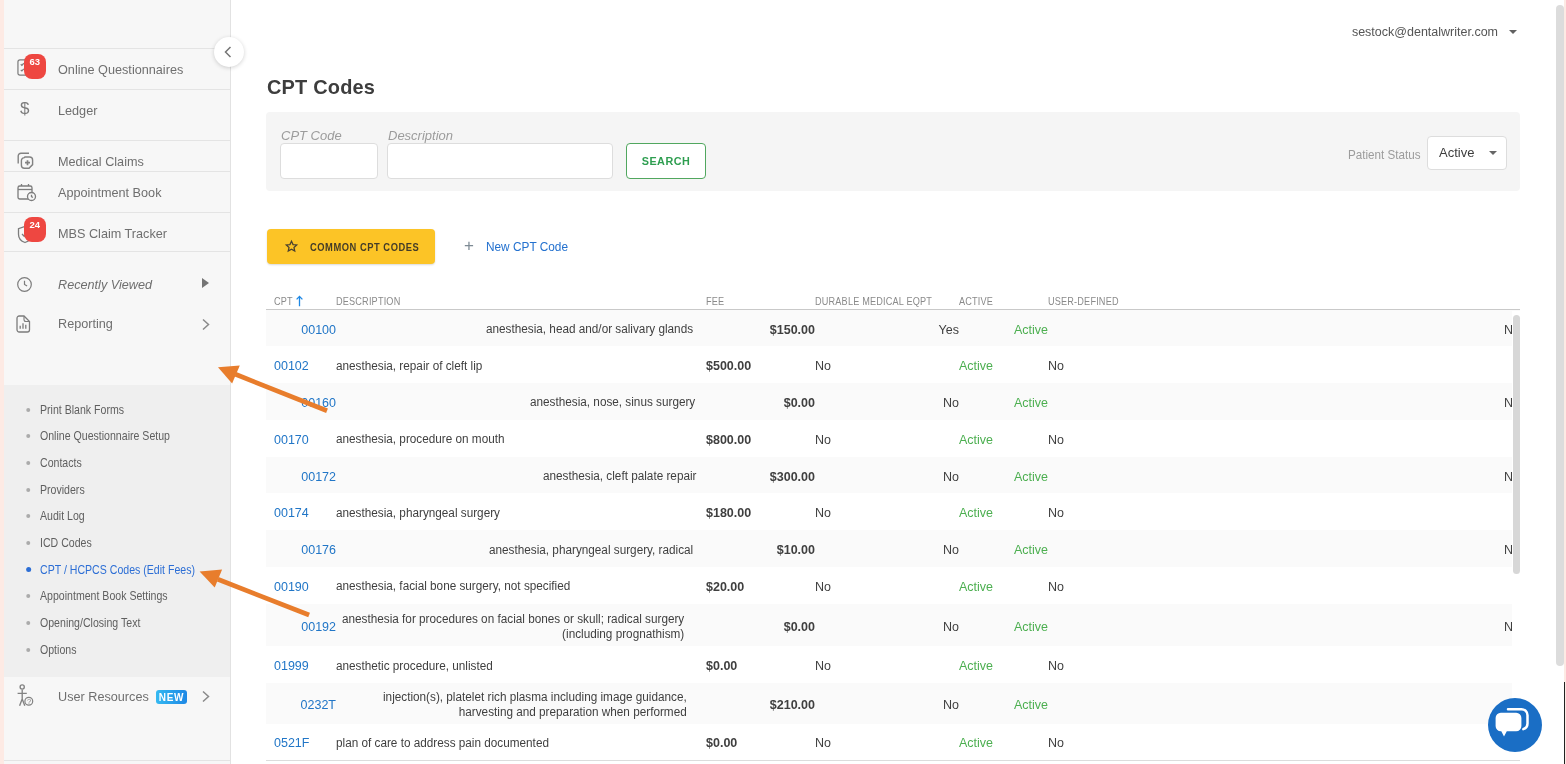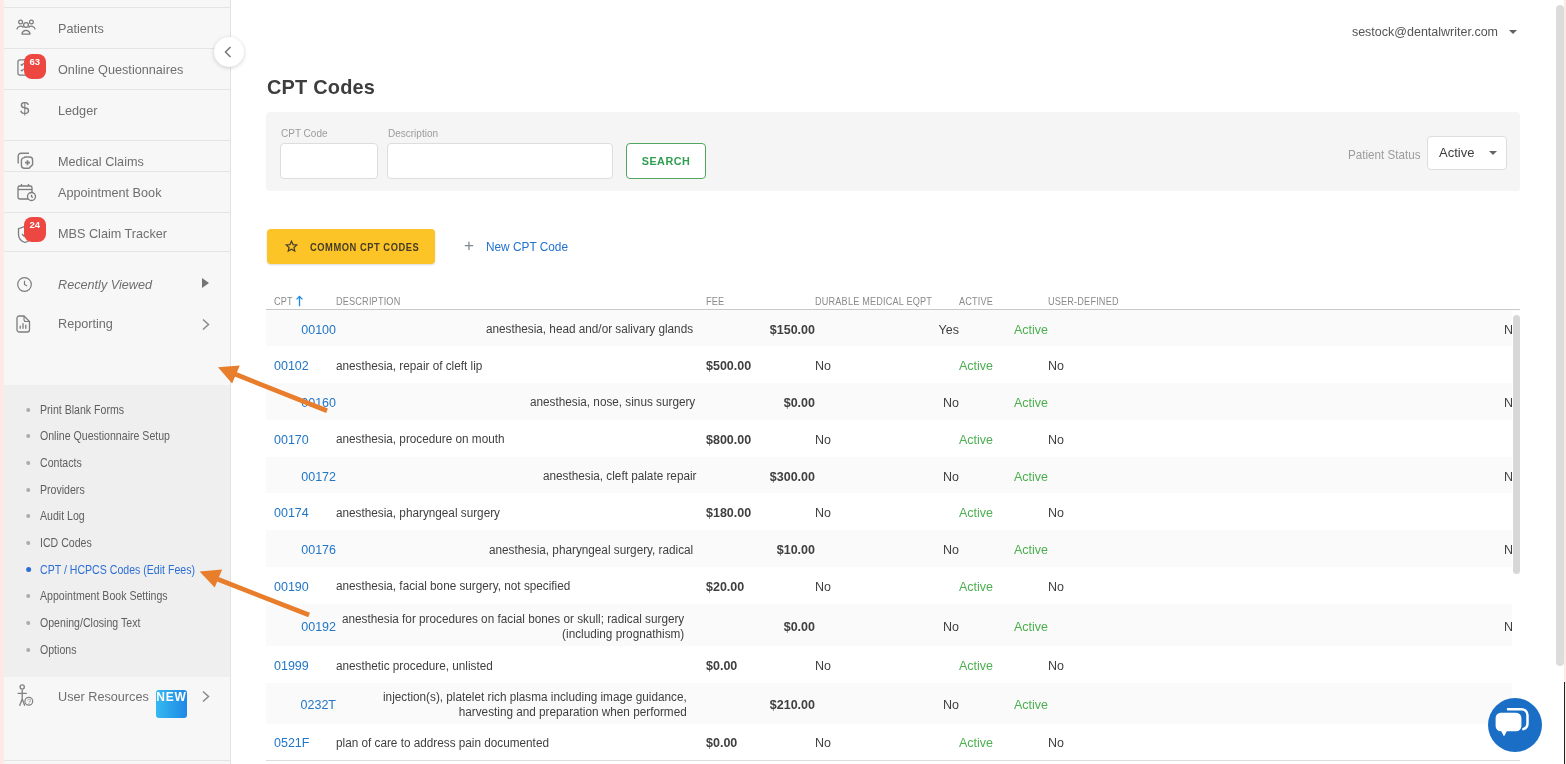--- a/index.html
+++ b/index.html
@@ -36,21 +36,21 @@
     border-top:4.8px solid #616161; }
   #collapse { left:214px; top:37px; width:30px; height:30px; border-radius:50%;
     background:#fff; box-shadow:0 1px 4px rgba(0,0,0,0.18); }
   #collapse svg { position:absolute; left:10px; top:9px; }
   
   #content { left:231px; top:55px; width:1325px; height:709px; background:#fff; }
   h1 { position:absolute; left:36px; top:19.5px; font-size:21px; color:#3d3d3d;
     letter-spacing:0.2px; transform:scaleX(0.95); transform-origin:0 50%; white-space:nowrap; }
   #panel { position:absolute; left:35px; top:57px; width:1254px; height:79px;
     background:#f5f5f5; border-radius:4px; }
-  .flabel { position:absolute; font-size:10px; color:#9c9c9c; }
+  .flabel { position:absolute; font-size:13px; color:#9c9c9c;font-style:italic; }
   .finput { position:absolute; background:#fff; border:1px solid #ddd; border-radius:4px; height:36px; }
   #btn-search { position:absolute; left:360px; top:31px; width:80px; height:36px;
     border:1px solid #51a75f; border-radius:4px; color:#2e9e50; font-size:10.8px;
     font-weight:bold; text-align:center; line-height:35px; letter-spacing:0.5px; background:#fff; }
   #pstatus-lbl { position:absolute; left:1082px; top:36px; font-size:12.4px; color:#9c9c9c;
     transform:scaleX(0.94); transform-origin:0 50%; white-space:nowrap; }
   #pstatus-sel { position:absolute; left:1161px; top:24px; width:80px; height:34px;
     background:#fff; border:1px solid #ddd; border-radius:4px; }
   #pstatus-sel span { position:absolute; left:11px; top:8px; font-size:13px; color:#3d3d3d; }
   #pstatus-sel .car { position:absolute; right:9px; top:14px; width:0; height:0;
@@ -85,31 +85,20 @@
   
   #innersb { left:1512.5px; top:315px; width:7.5px; height:259px; background:#d7d7d7; border-radius:4px; }
   #winsb { left:1556px; top:5px; width:8px; height:661px; background:#dcdcdc; border-radius:4px; }
   
   #chat { left:1487.5px; top:698px; width:54px; height:54px; border-radius:50%; background:#1a6ec5; }
 </style>
 </head>
 <body>
 <div class="abs" id="sidebar">
 
-  <div class="mi" style="top:7px; height:41px;">
-    <svg class="ic" style="top:11px;" width="20" height="16" viewBox="0 0 20 16" fill="none" stroke="#7c7c7c" stroke-width="1.25">
-      <circle cx="4.6" cy="2.9" r="1.9"></circle>
-        <circle cx="15.4" cy="2.9" r="1.9"></circle>
-      <path d="M0.8 10.3 a3.9 4 0 0 1 6.6-1.8"></path>
-        <path d="M12.6 8.5 a3.9 4 0 0 1 6.6 1.8"></path>
-      <circle cx="10" cy="5.9" r="2.4"></circle>
-        <path d="M5.9 14.6 a4.3 4.6 0 0 1 8.2 0 l-0.3 0.5 h-7.6 z"></path>
-    </svg>
-    <span class="lbl" style="top:13px;">Patients</span>
-  </div>
 
   <div class="mi" style="top:48px; height:41px;">
     <svg class="ic" style="left:13px;top:10px;" width="16" height="17" viewBox="0 0 17 18" fill="none" stroke="#7c7c7c" stroke-width="1.3">
       <rect x="1" y="1" width="15" height="16" rx="2"></rect>
       <path d="M4 5.5 l1.2 1.2 2-2.2"></path>
         <path d="M9.5 6 h4"></path>
       <path d="M4 11.5 l1.2 1.2 2-2.2"></path>
         <path d="M9.5 12 h4"></path>
     </svg>
     <div class="badge" style="left:20px; top:4.9px;">63</div>
@@ -186,22 +175,22 @@
   </div>
 
   <div style="position:absolute; top:677px; left:0; width:100%; height:38.5px;">
     <svg class="ic abs" style="left:12px;top:7px;" width="18" height="26" viewBox="0 0 18 26" fill="none" stroke="#828282" stroke-width="1.35">
       <circle cx="6.2" cy="3" r="2.1"></circle>
       <path d="M6.2 5.8 v9.2 M6.2 15 l-2.6 6.8 M6.2 15 l2.6 6.8 M1.6 9.3 h9.2"></path>
       <circle cx="12.8" cy="17.3" r="3.9" fill="#f7f7f7" stroke-width="1.2"></circle>
       <text x="10.9" y="20.1" font-size="7.5" fill="#828282" stroke="none" font-family="Liberation Sans">?</text>
     </svg>
     <span class="lbl abs" style="left:53.6px; top:12px; color:#6f6f6f;">User Resources</span>
-    <div class="abs" style="left:152px; top:12.5px; width:31px; height:28px; border-radius:3px;
-      background:linear-gradient(90deg,#35b9f1,#1e88e5); color:#fff; font-size:12px; font-weight:bold;
+    <div class="abs" style="left:152px; top:12.5px; width:31px; height:14px; border-radius:3px;
+      background:linear-gradient(90deg,#35b9f1,#1e88e5); color:#fff; font-size:10px; font-weight:bold;
       text-align:center; line-height:15.5px; letter-spacing:0.8px;">NEW</div>
     <svg class="abs" style="top:13px; right:20px;" width="8" height="13" viewBox="0 0 8 13" fill="none" stroke="#8a8a8a" stroke-width="1.5">
         <path d="M1 1.5 L6.5 6.5 L1 11.5"></path>
       </svg>
   </div>
 
   <div class="mi" style="top:759.5px; height:5px;"></div>
 </div>
 <div class="abs" id="header">
   <span id="email">sestock@dentalwriter.com</span>

